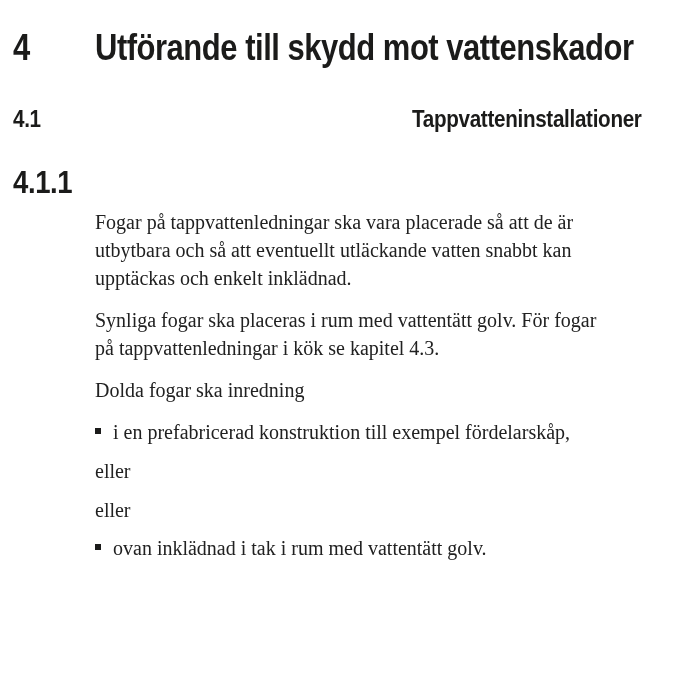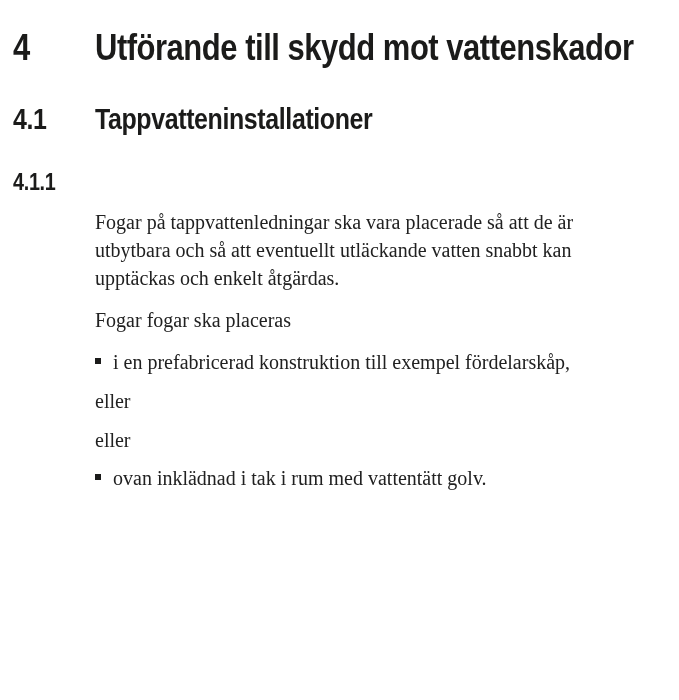--- a/index.html
+++ b/index.html
@@ -30,22 +30,22 @@
     width: 82px;
   }
   .heading .num > span,
   .heading .txt > span {
     display: inline-block;
     transform: scaleX(0.86);
     transform-origin: 0 50%;
     white-space: nowrap;
   }
   .h1 { margin-top: 28px; font-size: 36px; line-height: 40px; }
-  .h2 { margin-top: 34px; font-size: 29px; line-height: 34px; }
-  .h3 { margin-top: 32px; font-size: 23px; line-height: 28px; }
+  .h2 { margin-top: 34px; font-size: 24px; line-height: 34px; justify-content: space-between; }
+  .h3 { margin-top: 32px; font-size: 32px; line-height: 28px; }
 
   
   .body-col {
     margin: 12px 30px 0 95px;
     color: #212121;
     font-family: "Liberation Serif", serif;
     font-size: 20px;
     line-height: 28px;
   }
   .para {
@@ -94,27 +94,31 @@
 
   <div class="heading h3">
     <span class="num"><span>4.1.1</span></span>
   </div>
 
   <div class="body-col">
 
     <p class="para">
       <span class="ln">Fogar på tappvattenledningar ska vara placerade så att de är</span>
       <span class="ln">utbytbara och så att eventuellt utläckande vatten snabbt kan</span>
-      <span class="ln">upptäckas och enkelt åtgärdas.</span>
+      <span class="ln">upptäckas och enkelt inklädnad.</span>
     </p>
 
 
+    <p class="para">
+      <span class="ln">Synliga fogar ska placeras i rum med vattentätt golv. För fogar</span>
+      <span class="ln">på tappvattenledningar i kök se kapitel 4.3.</span>
+    </p>
 
     <p class="para">
-      <span class="ln">Fogar fogar ska placeras</span>
+      <span class="ln">Dolda fogar ska inredning</span>
     </p>
 
     <div class="li">
       <span class="sq"></span>
       <span class="li-txt">i en prefabricerad konstruktion till exempel fördelarskåp,</span>
     </div>
 
     <p class="conn">eller</p>
 
 

